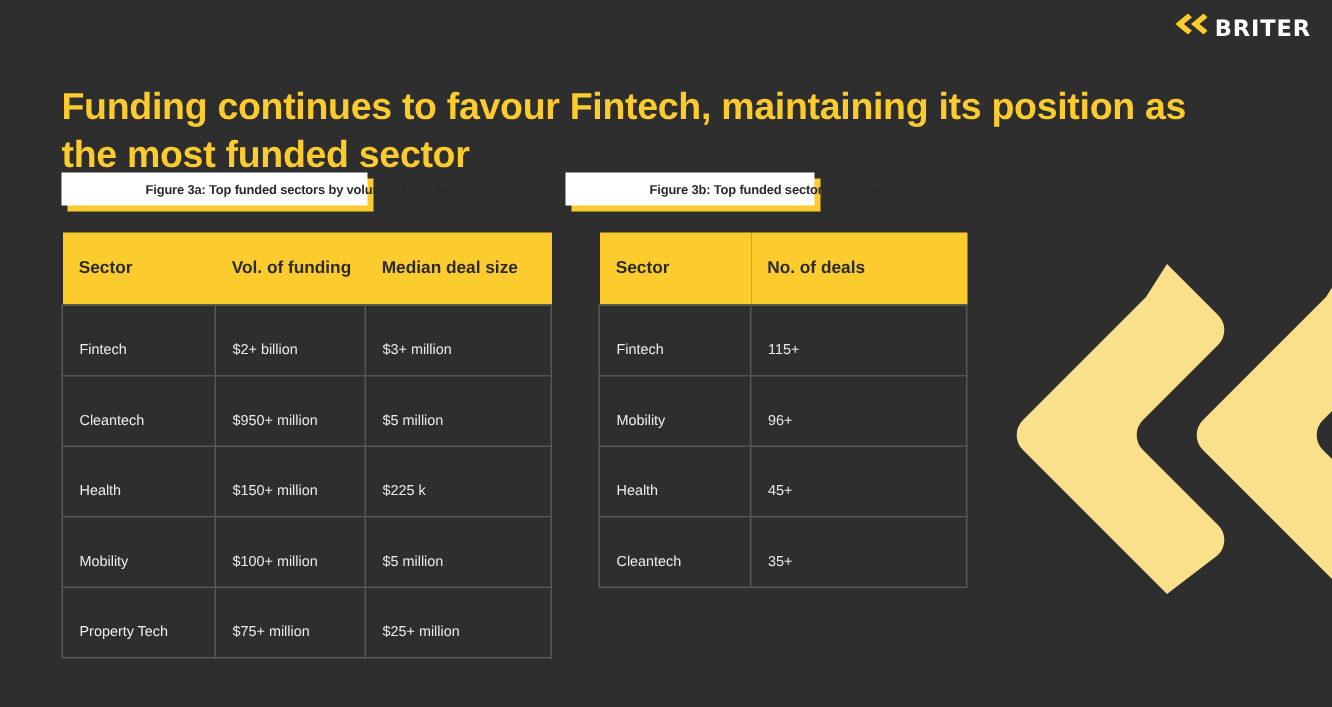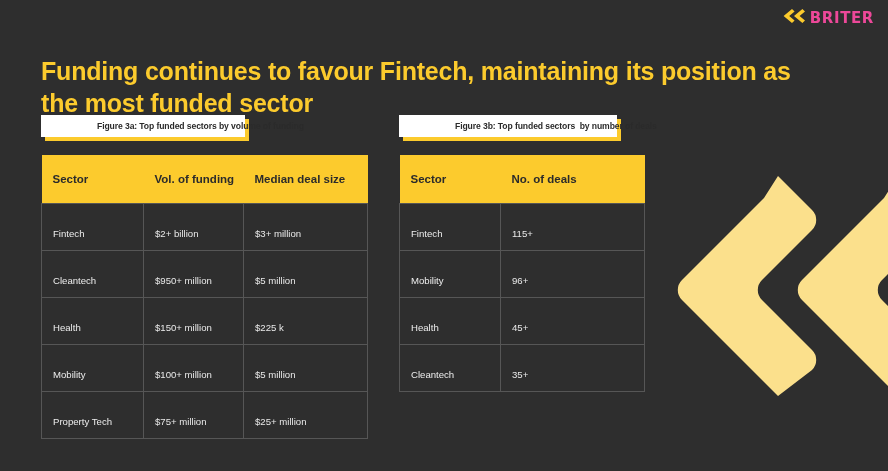--- a/index.html
+++ b/index.html
@@ -32,21 +32,21 @@
     position: absolute;
     top: 9px;
     right: 14px;
     display: flex;
     align-items: center;
     gap: 5px;
     z-index: 3;
   }
   .logo-mark { display: block; }
   .logo-text {
-    color: #ec4899;
+    color: #ffffff;
     font-size: 15px;
     font-weight: bold;
     letter-spacing: 0.6px;
     font-family: "DejaVu Sans", sans-serif;
   }
 
   
   .headline {
     position: absolute;
     left: 41px;
@@ -74,21 +74,21 @@
   }
   .caption span {
     color: #2b2b2b;
     font-size: 8.6px;
     font-weight: bold;
     white-space: pre;
     letter-spacing: -0.1px;
     padding-left: 48px;
   }
   #caption-a { left: 41px; top: 115px; width: 204px; }
-  #caption-b { left: 399px; top: 115px; width: 218px; }
+  #caption-b { left: 377px; top: 115px; width: 166px; }
 
   
   .data-table {
     position: absolute;
     border-collapse: collapse;
     table-layout: fixed;
     z-index: 2;
   }
   #table-funding { left: 41px; top: 155px; width: 326px; }
   #table-deals   { left: 399px; top: 155px; width: 245px; }

